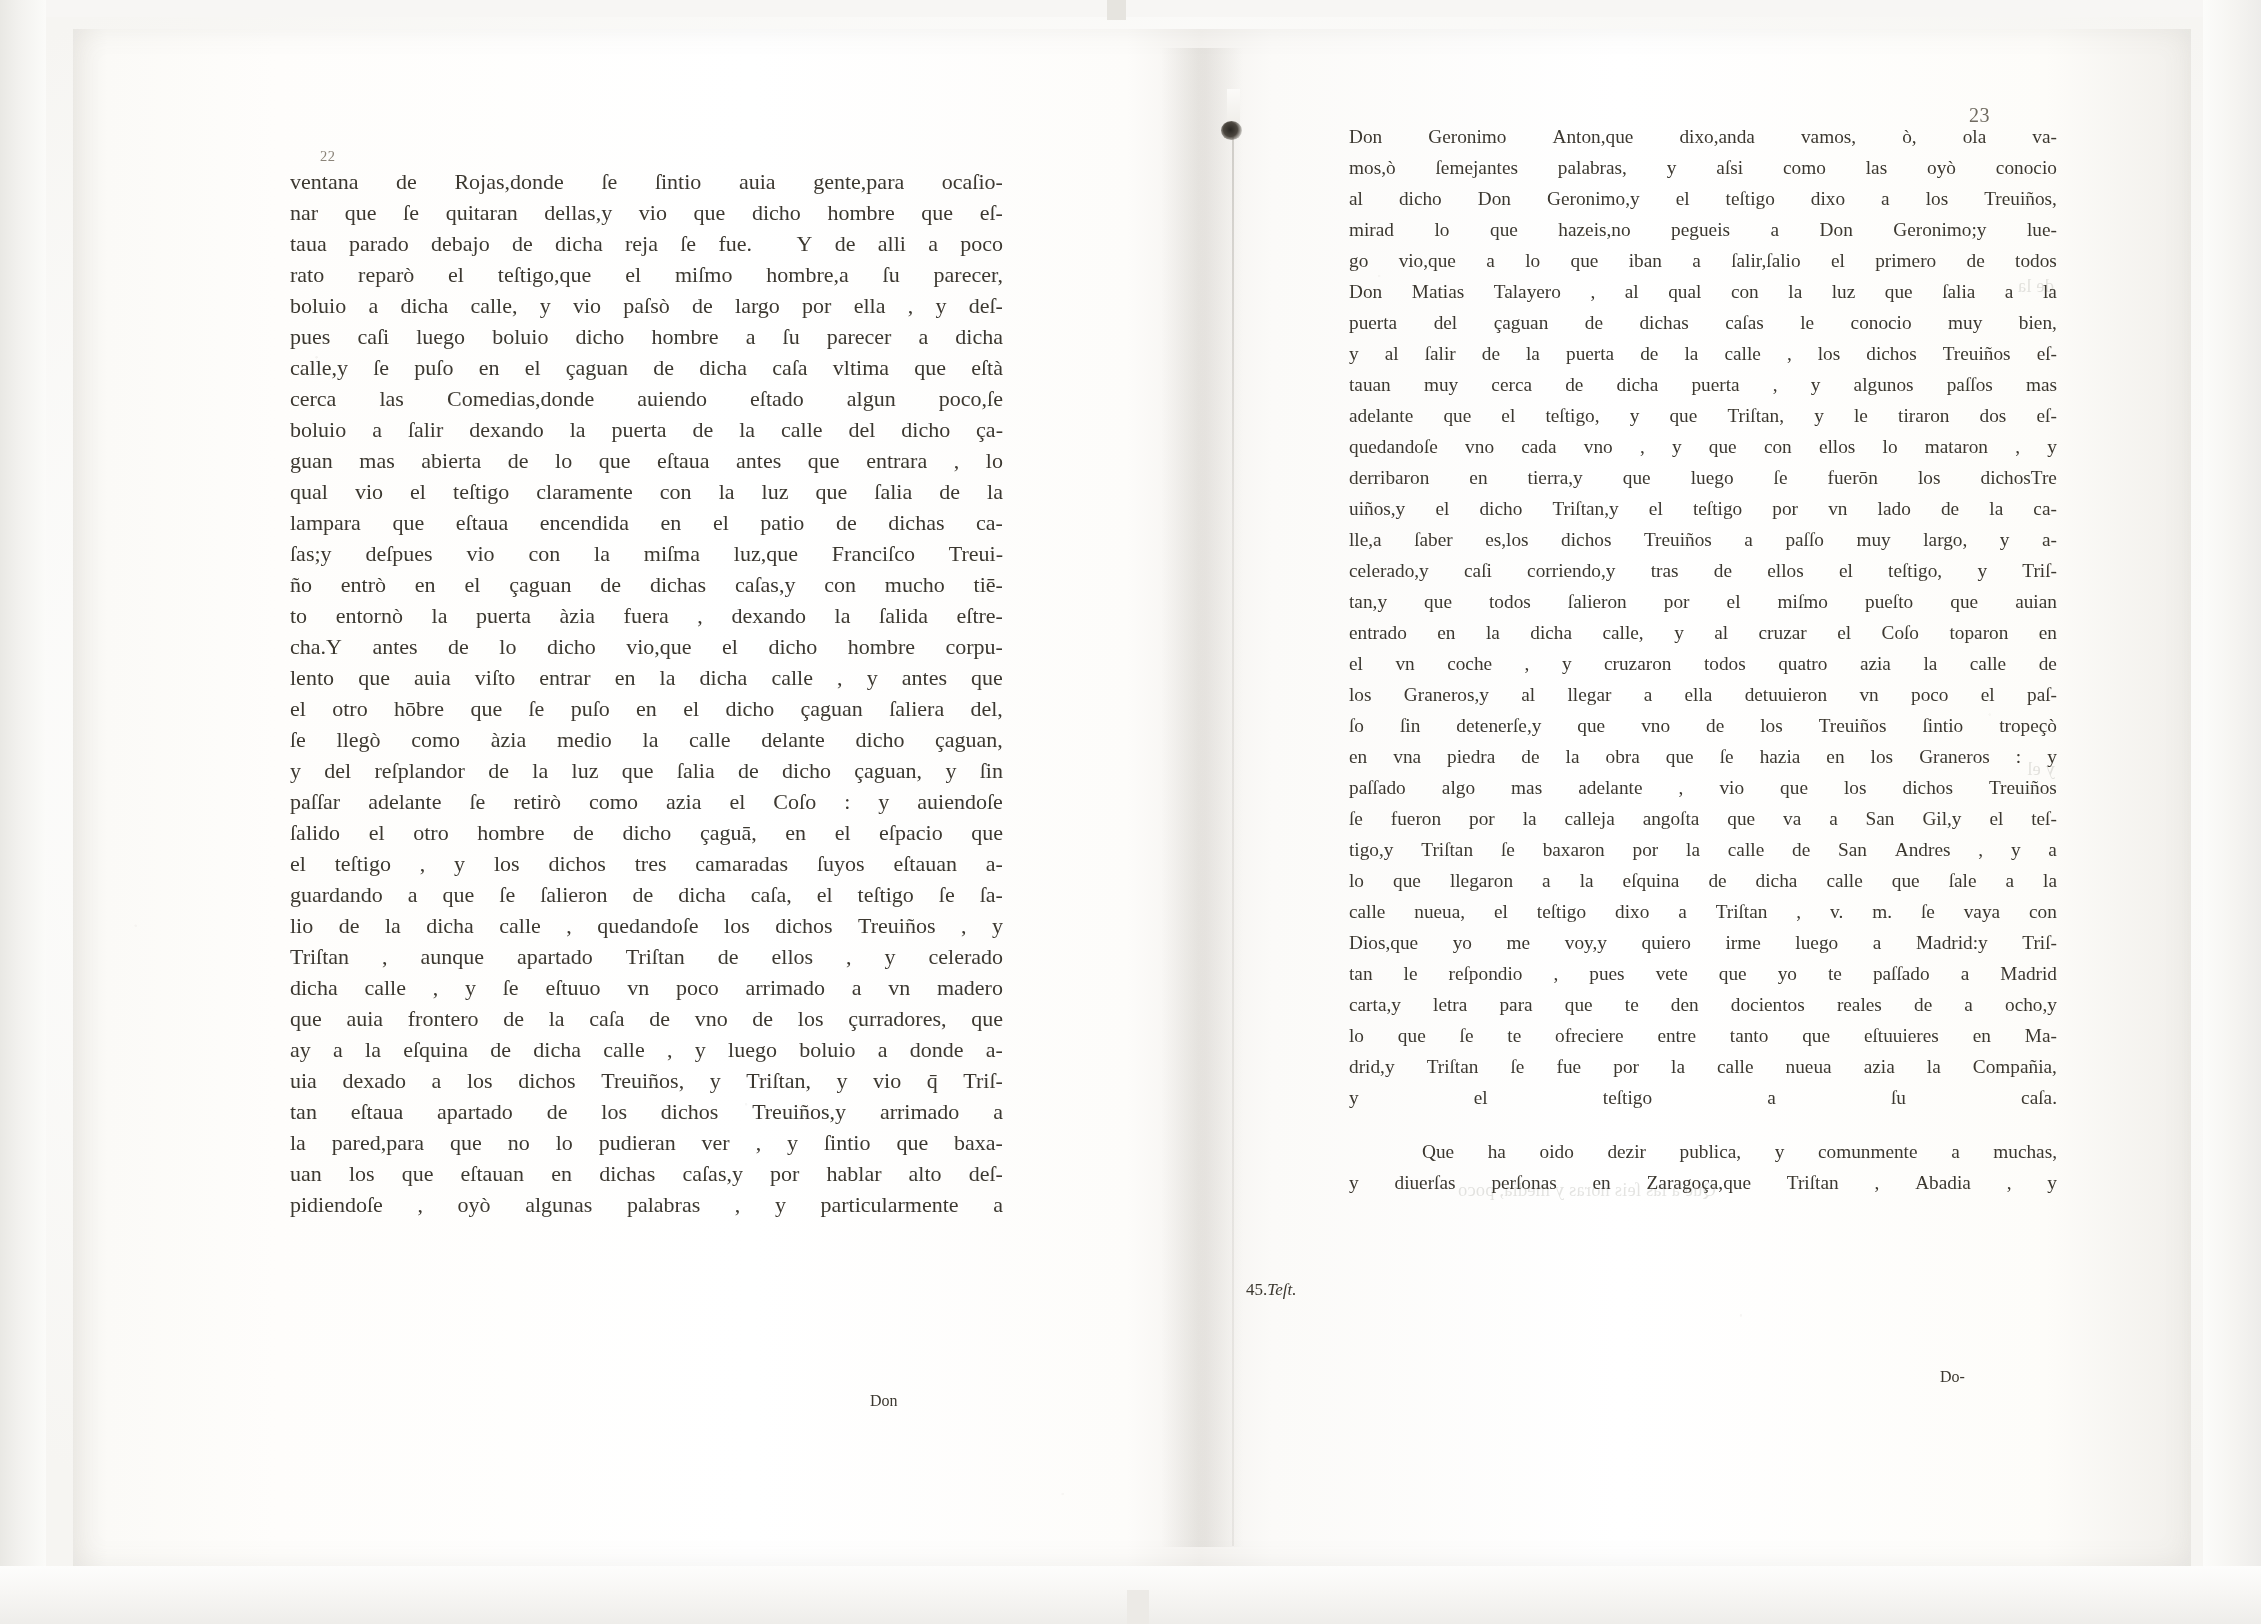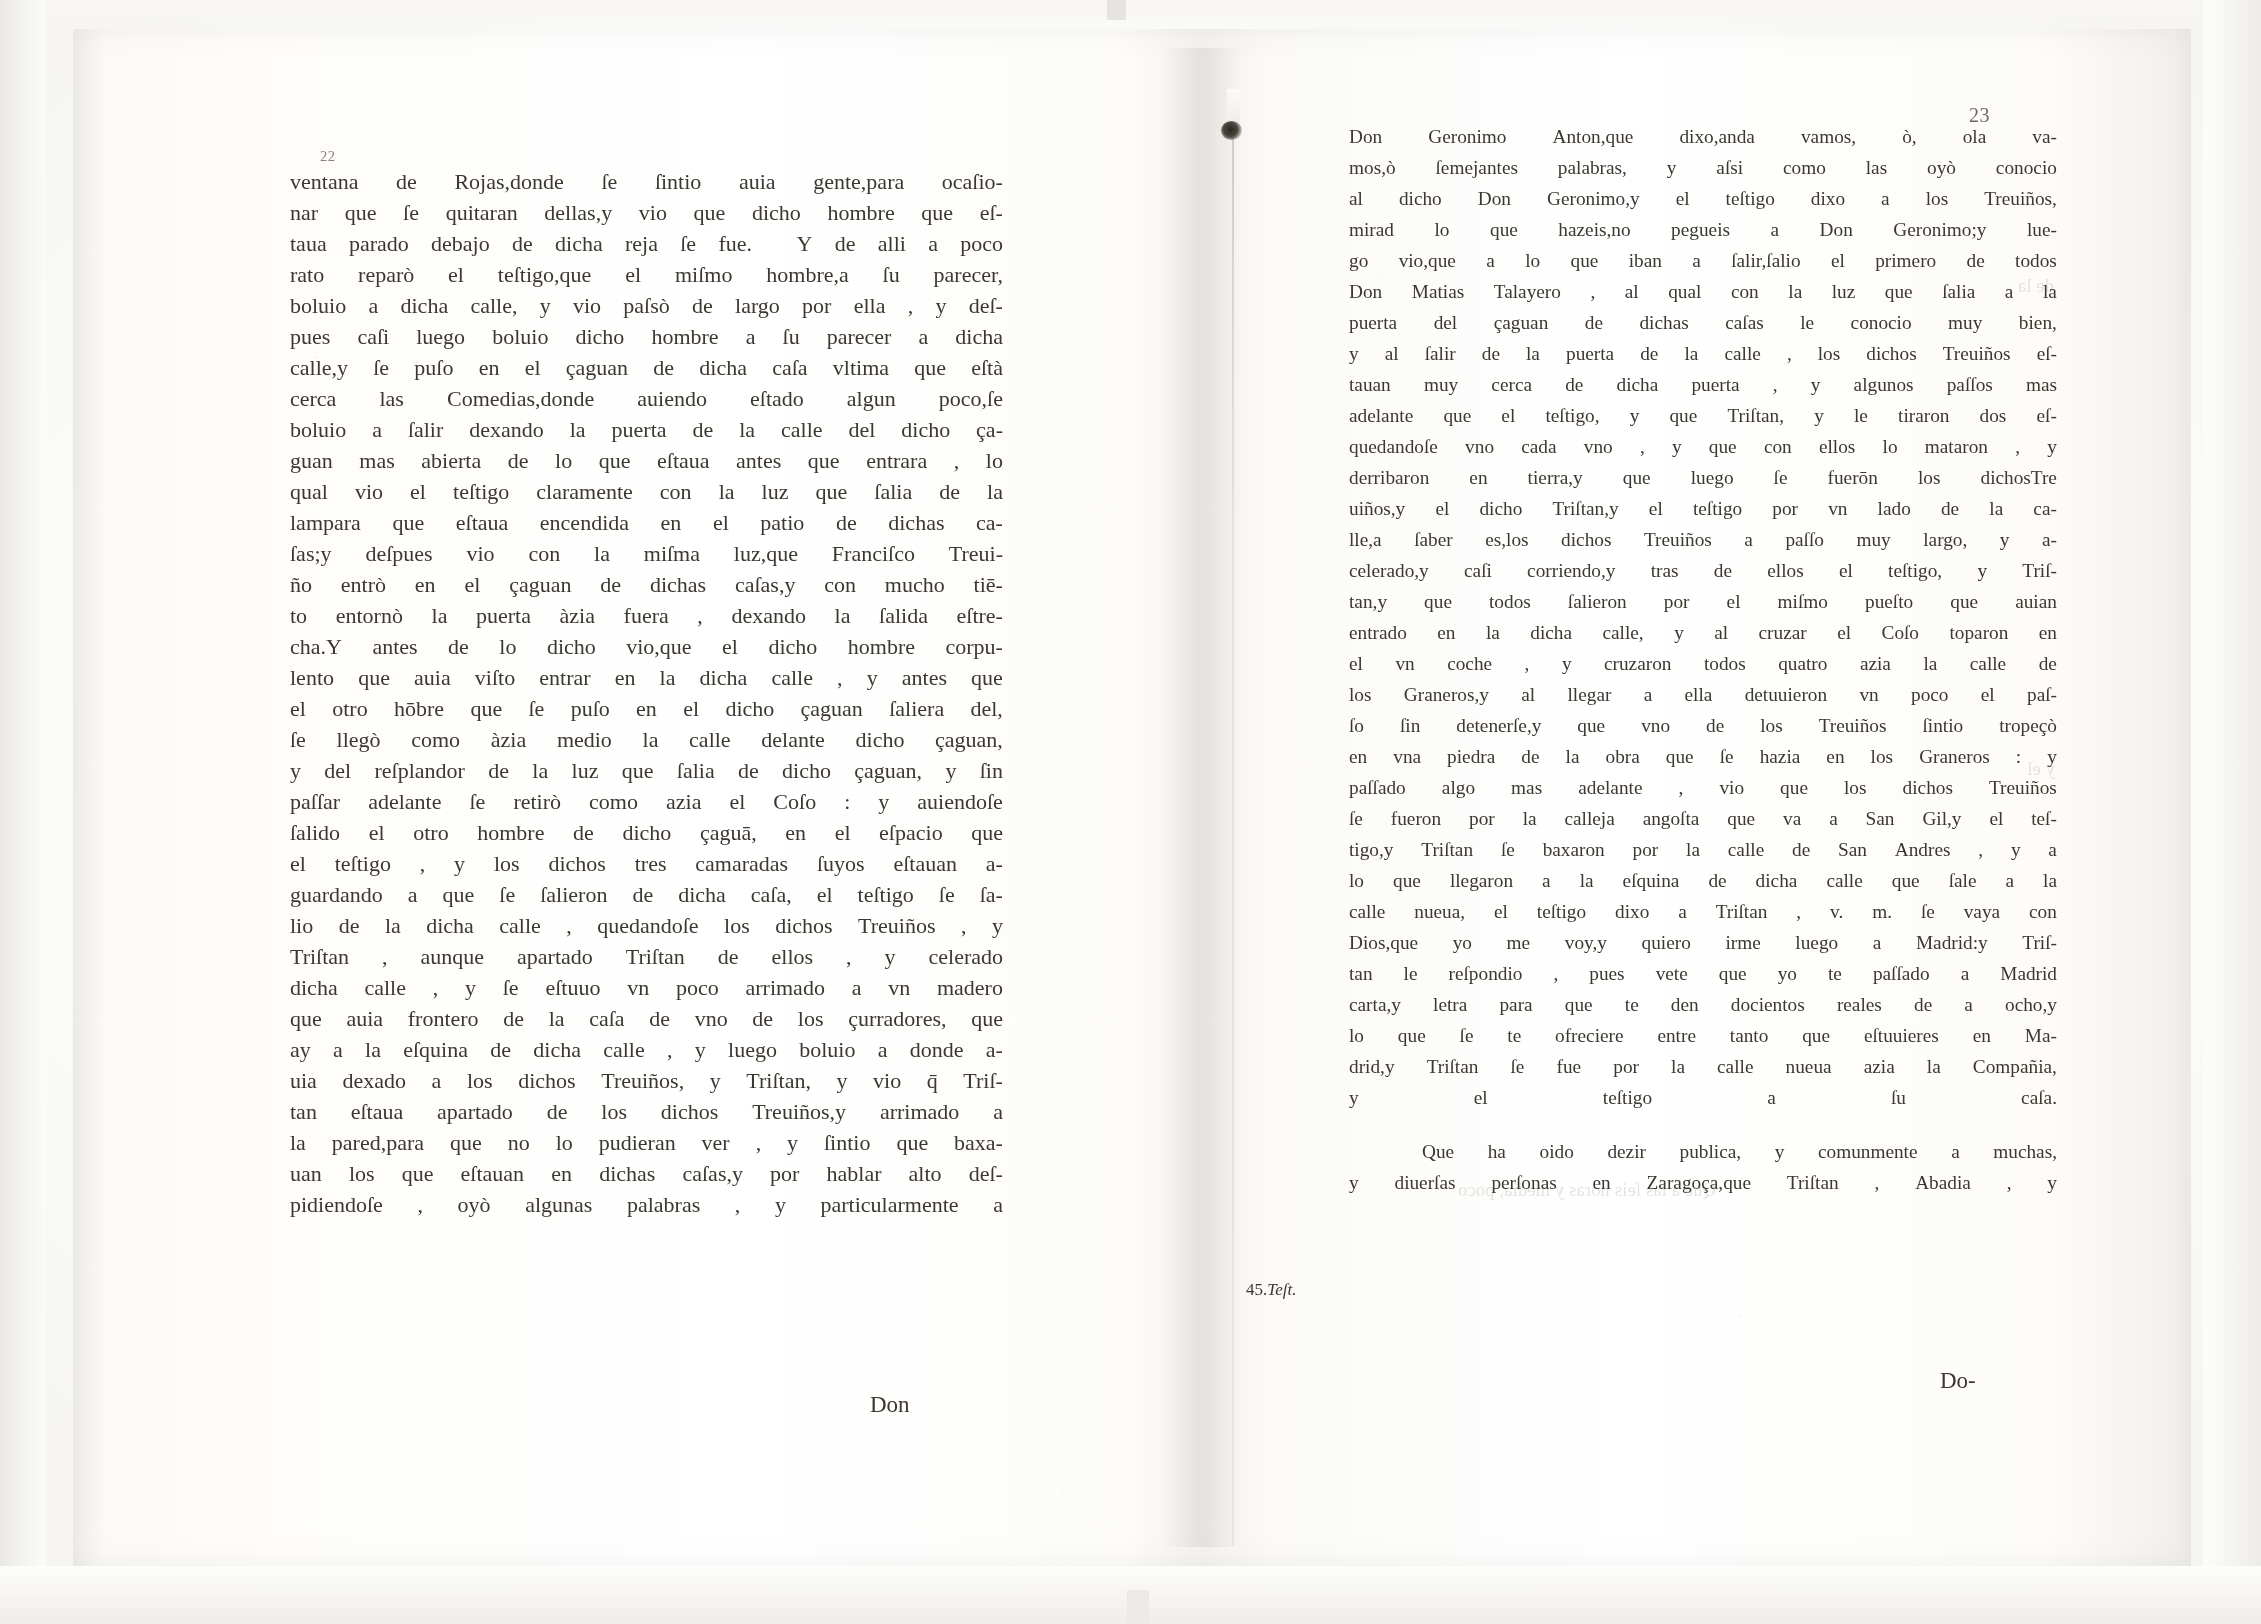--- a/index.html
+++ b/index.html
@@ -81,21 +81,21 @@
   }
 
   
   .just{
     display:flex;justify-content:space-between;white-space:pre;
   }
   .just > span{display:inline-block;}
 
   
   .catch{
-    position:absolute;font-size:23px;color:#3c3830;
+    position:absolute;font-size:16px;color:#3c3830;
   }
   .catch.left{left:870px;top:1392px;}
   .catch.right{left:1940px;top:1368px;}
 
   
   .margin-note{
     position:absolute;left:1246px;top:1280px;
     font-size:17px;font-style:italic;color:#3c3830;
     font-family:"Liberation Serif",serif;
   }

